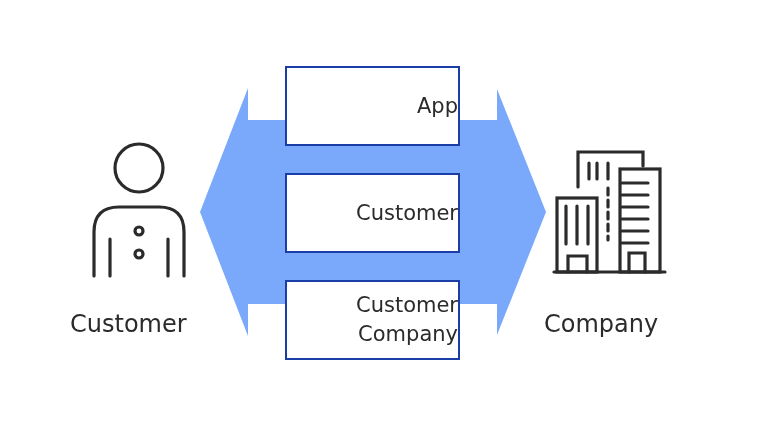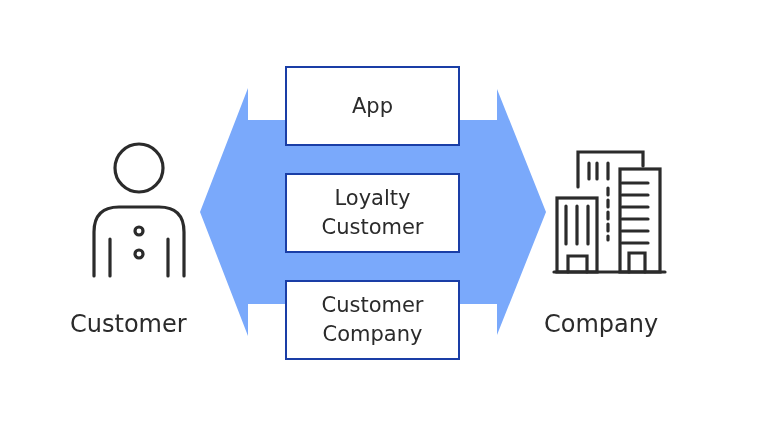--- a/index.html
+++ b/index.html
@@ -1,21 +1,21 @@
 <!DOCTYPE html>
 <html><head>
   <meta charset="utf-8">
   <style>
     html, body { margin: 0; padding: 0; background: #ffffff; }
     body { width: 758px; height: 426px; position: relative; overflow: hidden;
            font-family: "DejaVu Sans", "Liberation Sans", sans-serif; color: #2b2b2b; }
     #diagram { position: absolute; left: 0; top: 0; }
     .box { position: absolute; left: 285px; width: 175px; background: #ffffff;
            border: 2px solid #1a3ea6; box-sizing: border-box;
-           display: flex; flex-direction: column; align-items: center; justify-content: center;
+           display: flex; flex-direction: column; align-items: flex-end; justify-content: center;
            font-size: 21px; line-height: 29px; color: #2b2b2b; text-align: center; }
     .label { position: absolute; font-size: 24px; color: #2b2b2b; }
   </style>
 </head>
 <body>
 
 <svg id="diagram" width="758" height="426" viewBox="0 0 758 426">
 
   <polygon points="200,212 248,88 248,120 497,120 497,89 546,212 497,335 497,304 248,304 248,336" fill="#7aa9fb"></polygon>
 
@@ -48,21 +48,20 @@
     <line x1="622" y1="243" x2="648" y2="243"></line>
     <path d="M629,272 L629,253 L645,253 L645,272"></path>
     <line x1="554" y1="272" x2="665" y2="272"></line>
   </g>
 </svg>
 
 <div class="box" style="top:66px; height:80px;">
   <span>App</span>
 </div>
 <div class="box" style="top:173px; height:80px;">
-  <span>Loyalty</span>
   <span>Customer</span>
 </div>
 <div class="box" style="top:280px; height:80px;">
   <span>Customer</span>
   <span>Company</span>
 </div>
 
 <div class="label" style="left:70px; top:310px;">Customer</div>
 <div class="label" style="left:544px; top:310px;">Company</div>
 

